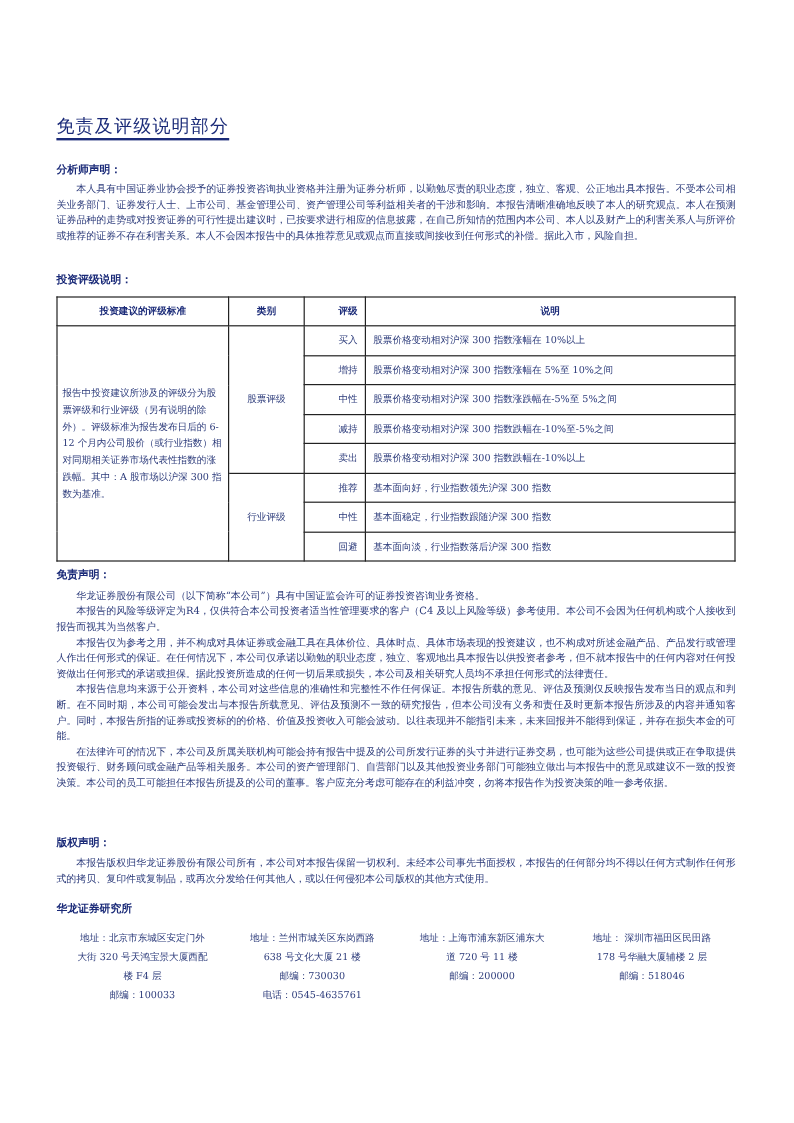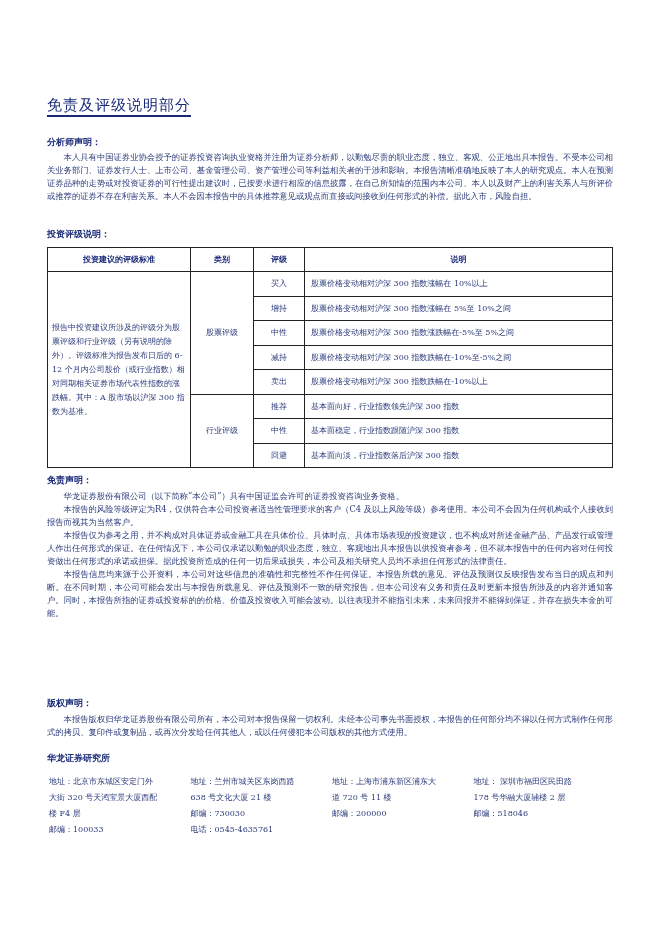--- a/index.html
+++ b/index.html
@@ -9,27 +9,27 @@
   .title { position: absolute; top: 96px; left: 0; font-size: 15px; font-weight: normal; color: #1a2a78;
            border-bottom: 2px solid #1a2a78; padding-bottom: 1px; letter-spacing: 1px; line-height: 18px; }
   .h { position: absolute; left: 0; font-size: 9px; font-weight: bold; color: #1a2a78; line-height: 12px; }
   .para { position: absolute; left: 0; width: 566px; font-size: 8.3px; line-height: 13px; color: #2b3a7a;
           text-align: justify; }
   .para p { margin: 0; text-indent: 2em; }
   table.rating { position: absolute; left: 0; top: 247px; width: 566px; border-collapse: collapse;
                  font-size: 8px; color: #2b3a7a; }
   table.rating td, table.rating th { border: 1px solid #222; padding: 0 6px; height: 23.5px; }
   table.rating th { font-weight: bold; color: #1a2a78; height: 23px; }
-  .c1 { width: 130px; margin-top: 28px; } .c2 { width: 50px; text-align: center; margin-top: 36px; } .c3 { width: 38px; text-align: center; margin-top: 39px; }
+  .c1 { width: 130px; margin-top: 28px; } .c2 { width: 50px; text-align: center; margin-top: 36px; } .c3 { width: 38px; text-align: right; margin-top: 39px; }
   .left-desc { line-height: 14px; vertical-align: middle; text-align: left; padding: 0 4px !important; }
   .offices { position: absolute; left: 0; top: 797px; width: 566px; font-size: 8px; color: #2b3a7a; }
   .office-head { display: flex; border-bottom: 1px solid #111; height: 16px; }
   .office-head div { width: 141.5px; font-weight: bold; color: #1a2a78; font-size: 8.5px; line-height: 14px; padding-left: 2px; }
   .office-body { display: flex; }
-  .office-body .col { width: 141.5px; padding-left: 2px; padding-top: 3px; }
+  .office-body .col { width: 141.5px; padding-left: 2px; padding-top: 3px; text-align: center; }
   .office-body .col div { line-height: 16px; }
 </style>
 </head>
 <body>
 
 <div class="page">
   <div class="title">免责及评级说明部分</div>
 
   <div class="h" style="top:136px">分析师声明：</div>
   <div class="para" style="top:151px">
@@ -83,20 +83,21 @@
     </tr>
   </tbody>
     </table>
 
   <div class="h" style="top:474px">免责声明：</div>
   <div class="para" style="top:490px">
     <p>华龙证券股份有限公司（以下简称“本公司”）具有中国证监会许可的证券投资咨询业务资格。</p>
     <p>本报告的风险等级评定为R4，仅供符合本公司投资者适当性管理要求的客户（C4 及以上风险等级）参考使用。本公司不会因为任何机构或个人接收到报告而视其为当然客户。</p>
     <p>本报告仅为参考之用，并不构成对具体证券或金融工具在具体价位、具体时点、具体市场表现的投资建议，也不构成对所述金融产品、产品发行或管理人作出任何形式的保证。在任何情况下，本公司仅承诺以勤勉的职业态度，独立、客观地出具本报告以供投资者参考，但不就本报告中的任何内容对任何投资做出任何形式的承诺或担保。据此投资所造成的任何一切后果或损失，本公司及相关研究人员均不承担任何形式的法律责任。</p>
     <p>本报告信息均来源于公开资料，本公司对这些信息的准确性和完整性不作任何保证。本报告所载的意见、评估及预测仅反映报告发布当日的观点和判断。在不同时期，本公司可能会发出与本报告所载意见、评估及预测不一致的研究报告，但本公司没有义务和责任及时更新本报告所涉及的内容并通知客户。同时，本报告所指的证券或投资标的的价格、价值及投资收入可能会波动。以往表现并不能指引未来，未来回报并不能得到保证，并存在损失本金的可能。</p>
+    <p>在法律许可的情况下，本公司及所属关联机构可能会持有报告中提及的公司所发行证券的头寸并进行证券交易，也可能为这些公司提供或正在争取提供投资银行、财务顾问或金融产品等相关服务。本公司的资产管理部门、自营部门以及其他投资业务部门可能独立做出与本报告中的意见或建议不一致的投资决策。本公司的员工可能担任本报告所提及的公司的董事。客户应充分考虑可能存在的利益冲突，勿将本报告作为投资决策的唯一参考依据。</p>
   </div>
 
   <div class="h" style="top:697px">版权声明：</div>
   <div class="para" style="top:713px">
     <p>本报告版权归华龙证券股份有限公司所有，本公司对本报告保留一切权利。未经本公司事先书面授权，本报告的任何部分均不得以任何方式制作任何形式的拷贝、复印件或复制品，或再次分发给任何其他人，或以任何侵犯本公司版权的其他方式使用。</p>
   </div>
 
   <div class="h" style="top:752px">华龙证券研究所</div>
 
   <div class="offices" style="top:771px">

